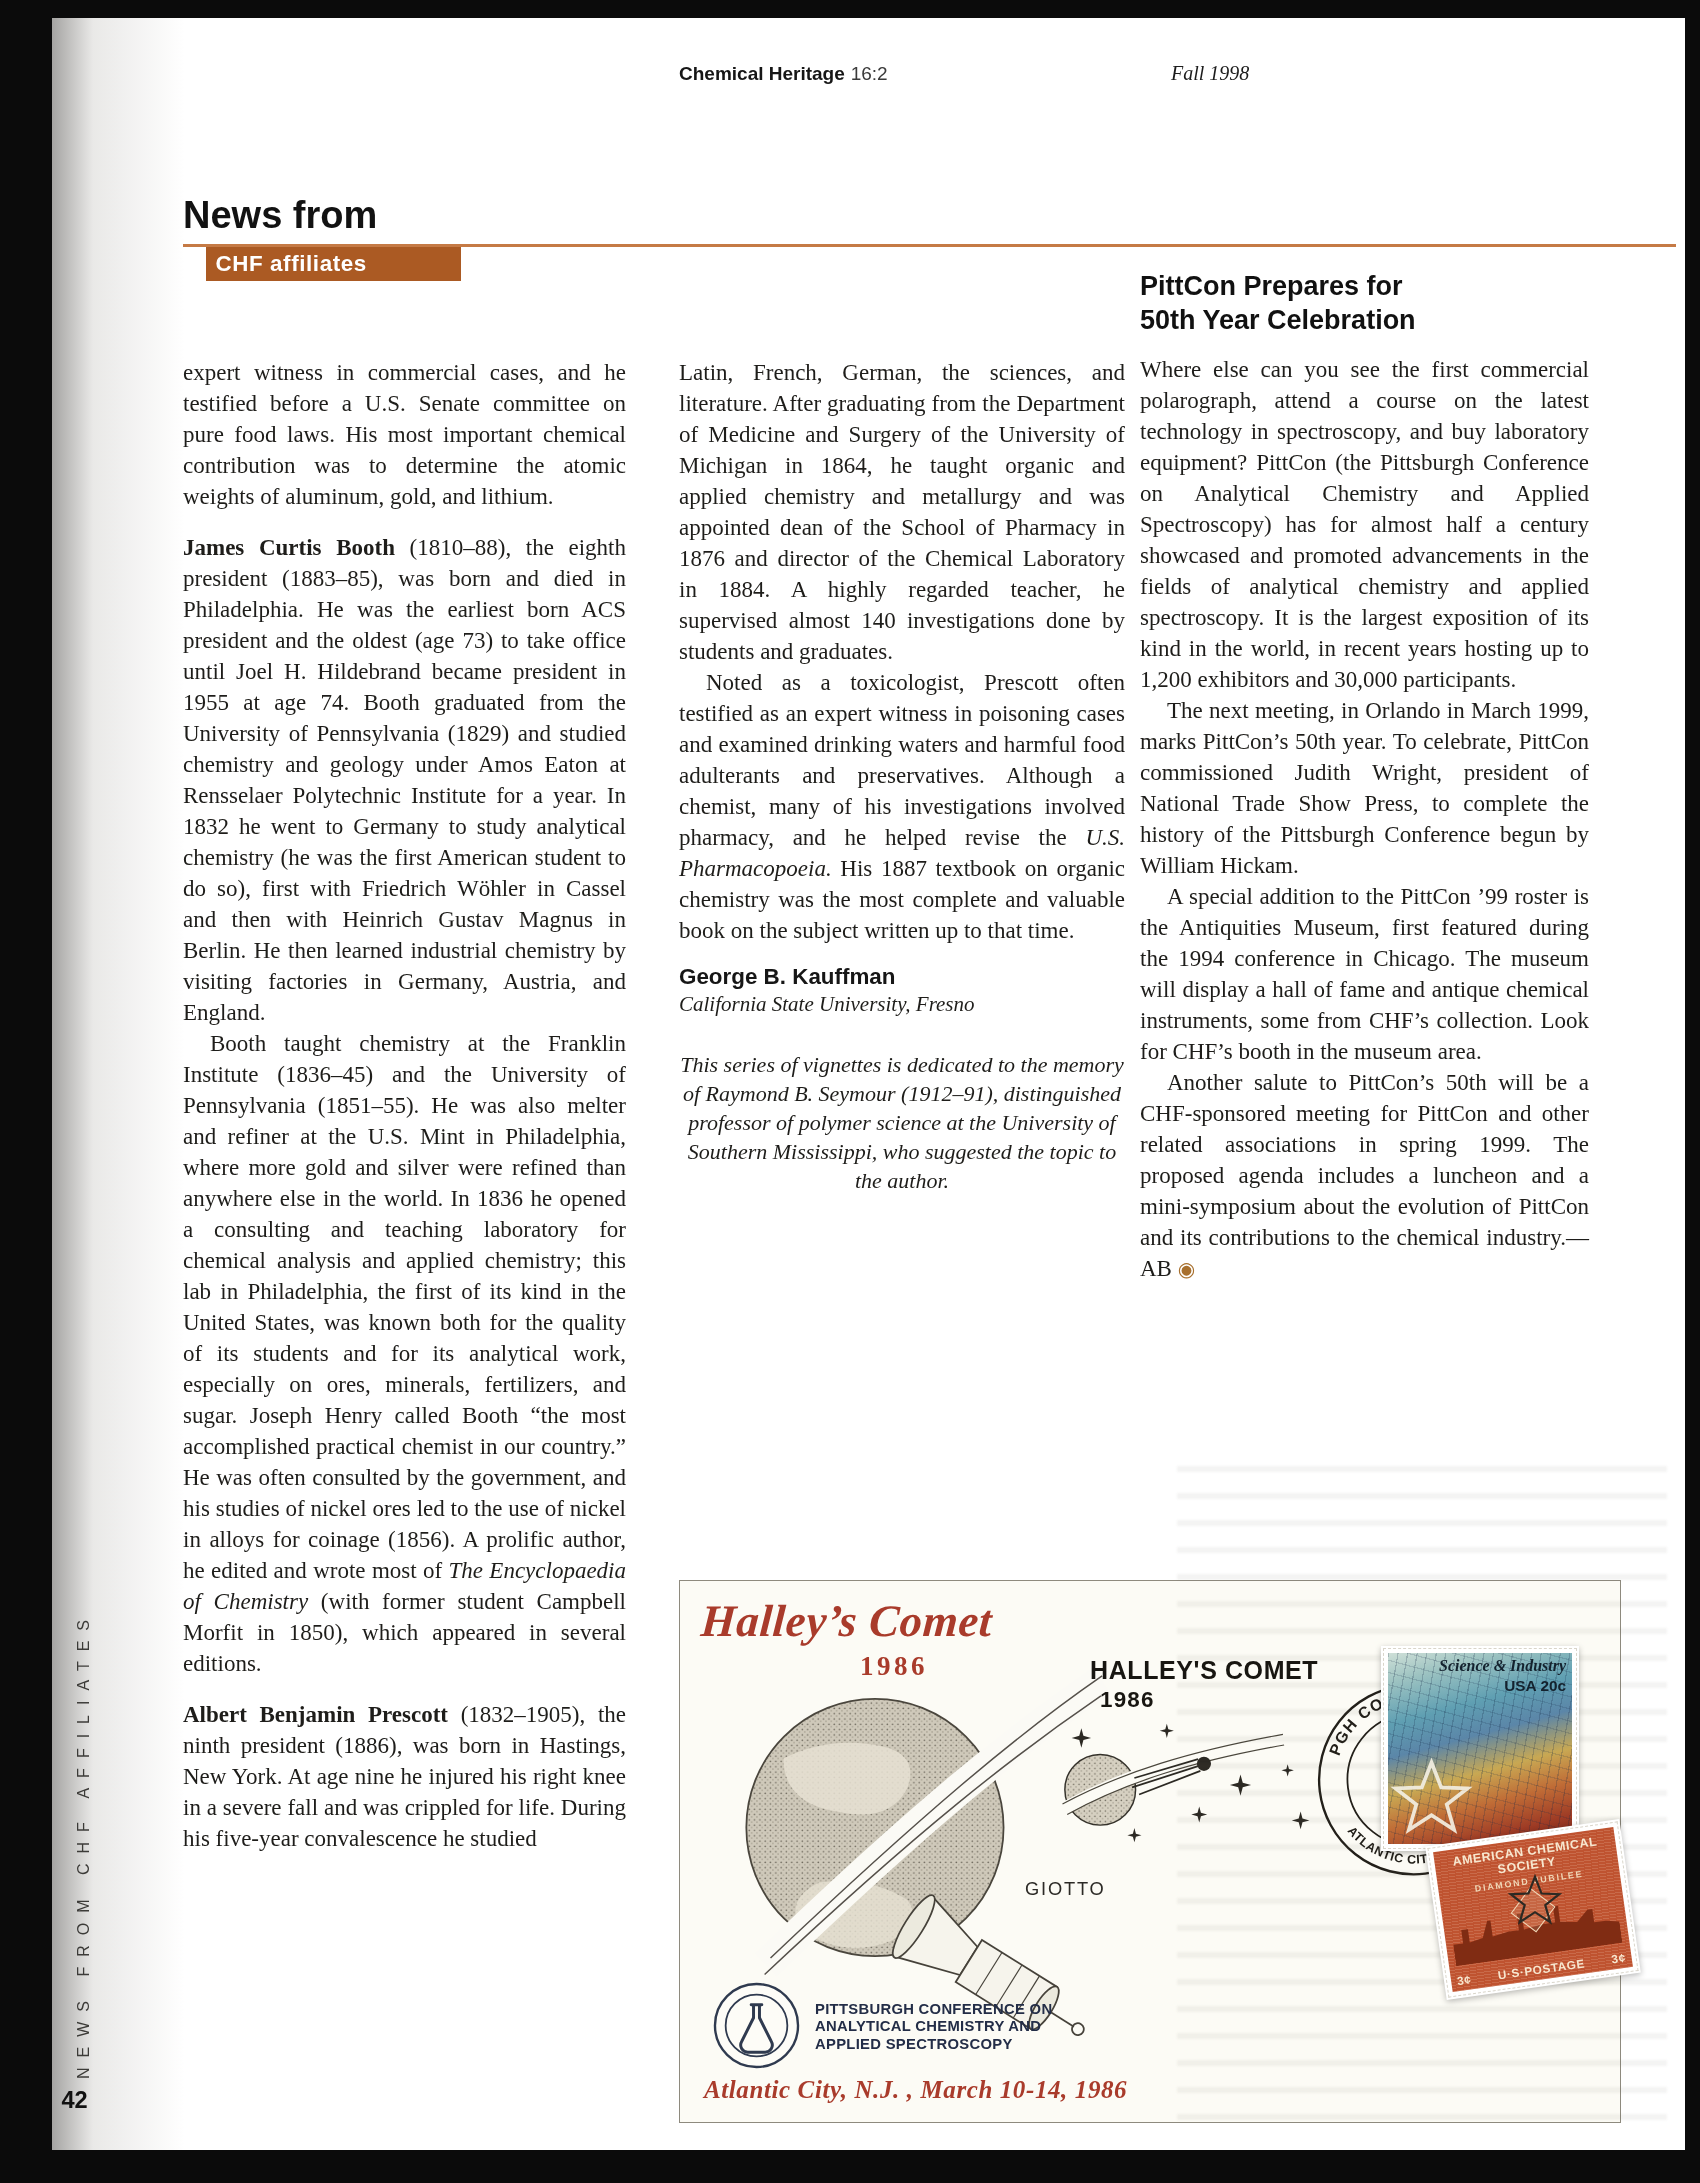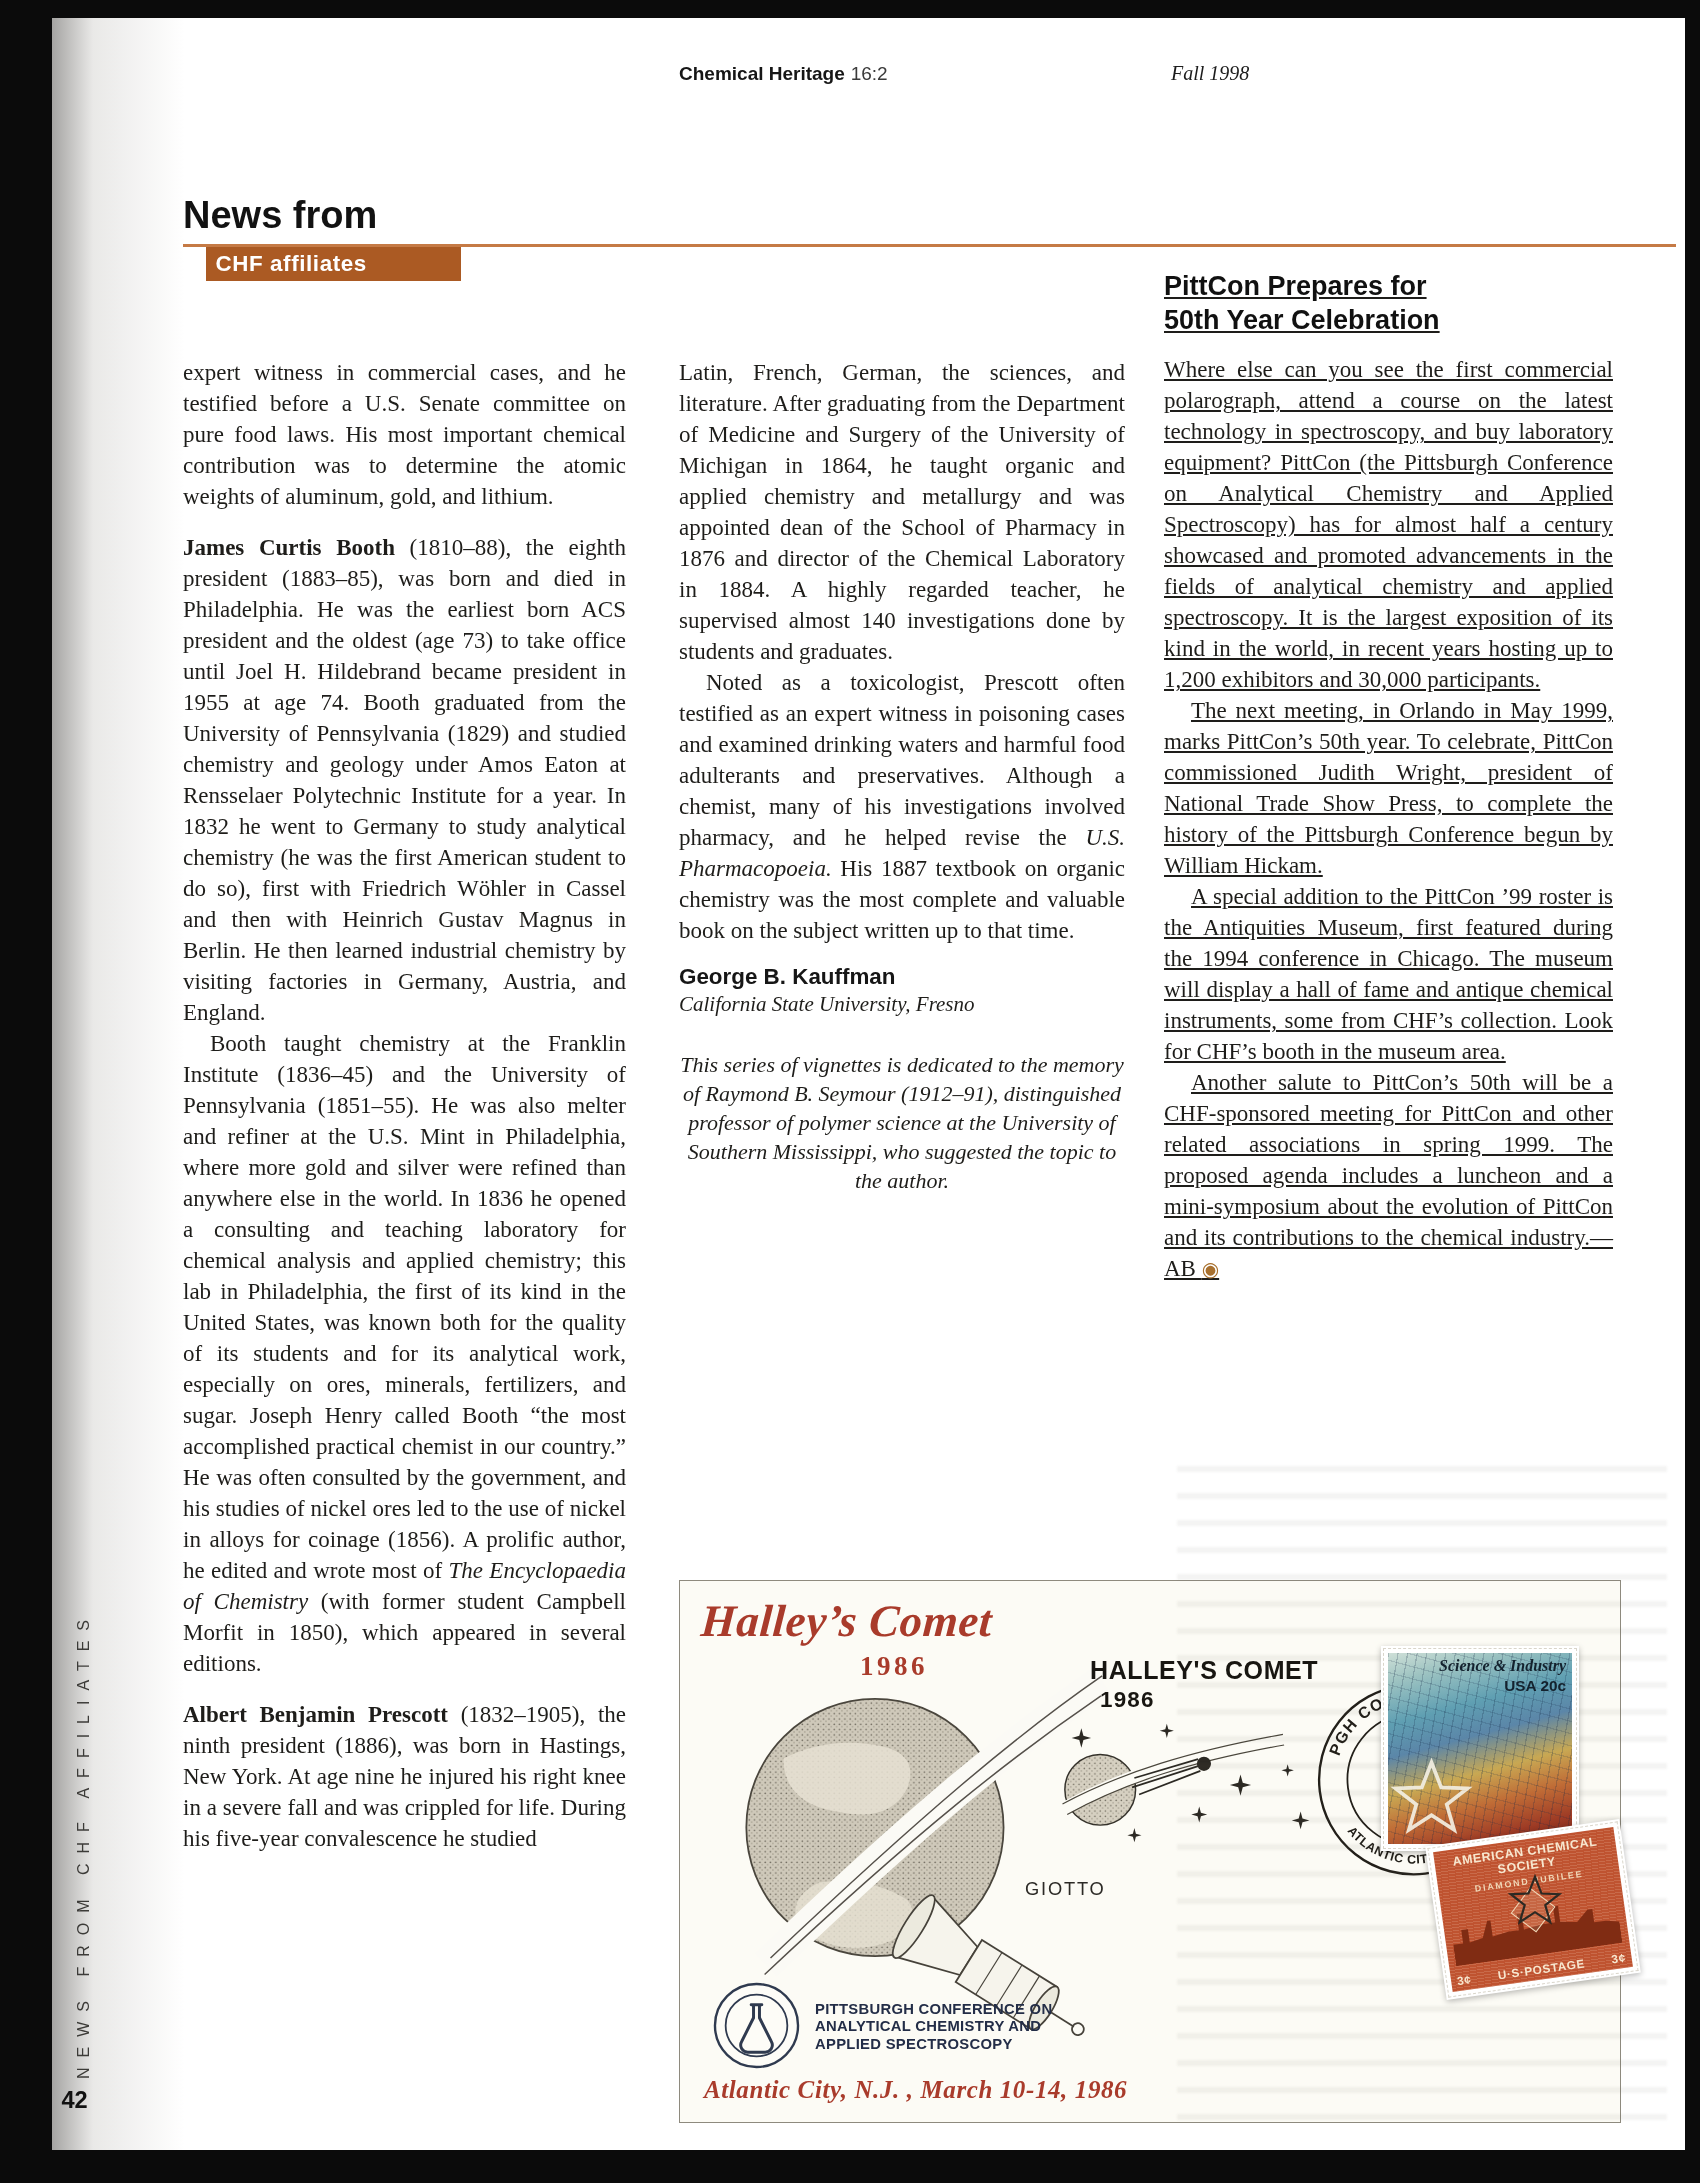--- a/index.html
+++ b/index.html
@@ -17,21 +17,21 @@
   .rh-right{position:absolute;left:1119px;top:44px;font:italic 400 20px/22.4px "Liberation Serif",serif;color:#1c1c1c;}
   
   .mast-title{position:absolute;left:131px;top:177px;font:700 38px/41px "Liberation Sans",sans-serif;color:#121212;letter-spacing:0;}
   .mast-rule{position:absolute;left:131px;top:226px;width:1493px;height:3px;background:#c57a45;}
   .mast-banner{position:absolute;left:154px;top:229px;width:255px;height:34px;background:#ab5a23;
     font:700 22.4px/34px "Liberation Sans",sans-serif;color:#ffffff;padding-left:9.4px;box-sizing:border-box;letter-spacing:0.6px;}
   
   .col{position:absolute;font:400 23px/31px "Liberation Serif",serif;color:#1e1d1a;text-align:justify;}
   .col1{left:131px;top:339px;width:443px;}
   .col2{left:627px;top:339px;width:446px;}
-  .col3{left:1112px;top:251px;width:449px;text-decoration:underline;}
+  .col3{left:1088px;top:251px;width:449px;}
   .col p{margin:0;}
   .col p.space{margin-top:20px;}
   .col p.indent{text-indent:27px;}
   .b{font-weight:700;}
   .i{font-style:italic;}
   .icon{color:#a8702e;font-style:normal;font-size:20px;}
   .col3-head{font:700 27px/34px "Liberation Sans",sans-serif;margin:0 0 17.7px 0;white-space:pre-line;color:#111;text-align:left;}
   .byline{font:700 22.4px/28px "Liberation Sans",sans-serif;margin-top:17.7px;text-align:left;color:#161616;}
   .affil{font:italic 400 21px/27px "Liberation Serif",serif;text-align:left;}
   .dedication{font:italic 400 22px/29px "Liberation Serif",serif;margin-top:32px;text-align:center;}
@@ -114,21 +114,21 @@
       <div class="affil">California State University, Fresno</div>
       <div class="dedication">This series of vignettes is dedicated to the memory of Raymond B. Seymour (1912–91), distinguished professor of polymer science at the University of Southern Mississippi, who suggested the topic to the author.</div>
     </div>
 
 
     <div class="col col3">
       <h2 class="col3-head">PittCon Prepares for
 50th Year Celebration</h2>
       <div>
           <p><span>Where else can you see the first commercial polarograph, attend a course on the latest technology in spectroscopy, and buy laboratory equipment? PittCon (the Pittsburgh Conference on Analytical Chemistry and Applied Spectroscopy) has for almost half a century showcased and promoted advancements in the fields of analytical chemistry and applied spectroscopy. It is the largest exposition of its kind in the world, in recent years hosting up to 1,200 exhibitors and 30,000 participants.</span></p>
-          <p class="indent"><span>The next meeting, in Orlando in May 1999, marks PittCon’s 50th year. To celebrate, PittCon commissioned Judith Wright, president of National Trade Show Press, to complete the history of the Pittsburgh Conference begun by William Hickam.</span></p>
+          <p class="indent"><span>The next meeting, in Orlando in March 1999, marks PittCon’s 50th year. To celebrate, PittCon commissioned Judith Wright, president of National Trade Show Press, to complete the history of the Pittsburgh Conference begun by William Hickam.</span></p>
           <p class="indent"><span>A special addition to the PittCon ’99 roster is the Antiquities Museum, first featured during the 1994 conference in Chicago. The museum will display a hall of fame and antique chemical instruments, some from CHF’s collection. Look for CHF’s booth in the museum area.</span></p>
           <p class="indent"><span>Another salute to PittCon’s 50th will be a CHF-sponsored meeting for PittCon and other related associations in spring 1999. The proposed agenda includes a luncheon and a mini-symposium about the evolution of PittCon and its contributions to the chemical industry.—AB </span><span class="icon">◉</span></p>
         </div>
     </div>
 
     <figure class="env">
       <div class="halley-title">Halley’s Comet</div>
       <div class="halley-year">1986</div>
 
       <svg class="art" width="413" height="413" viewBox="0 0 700 700">

